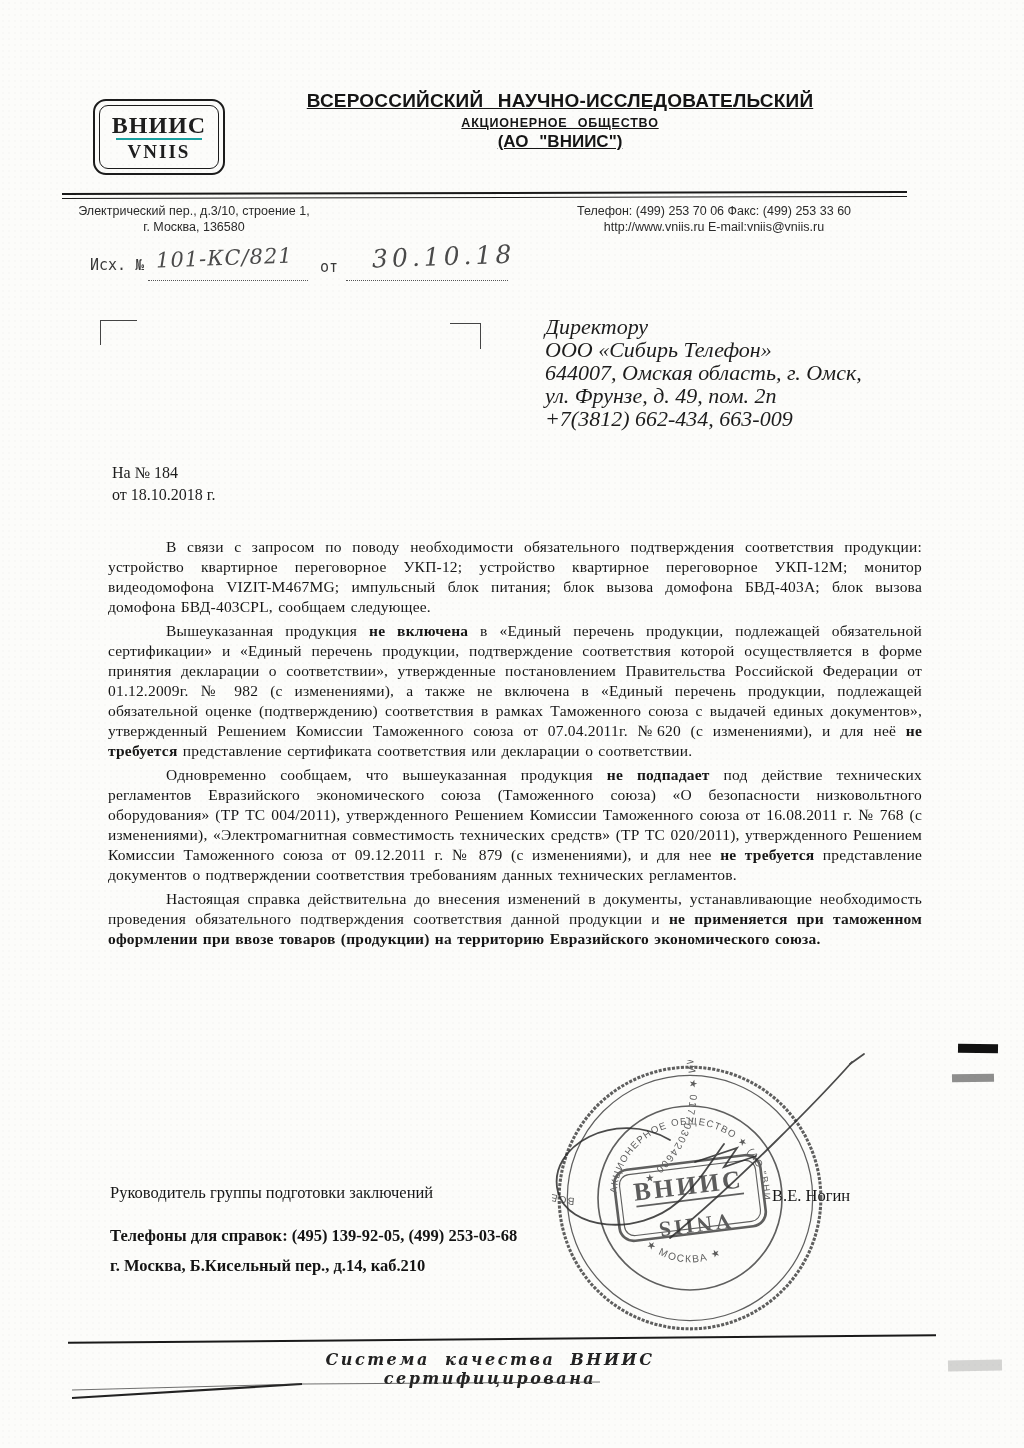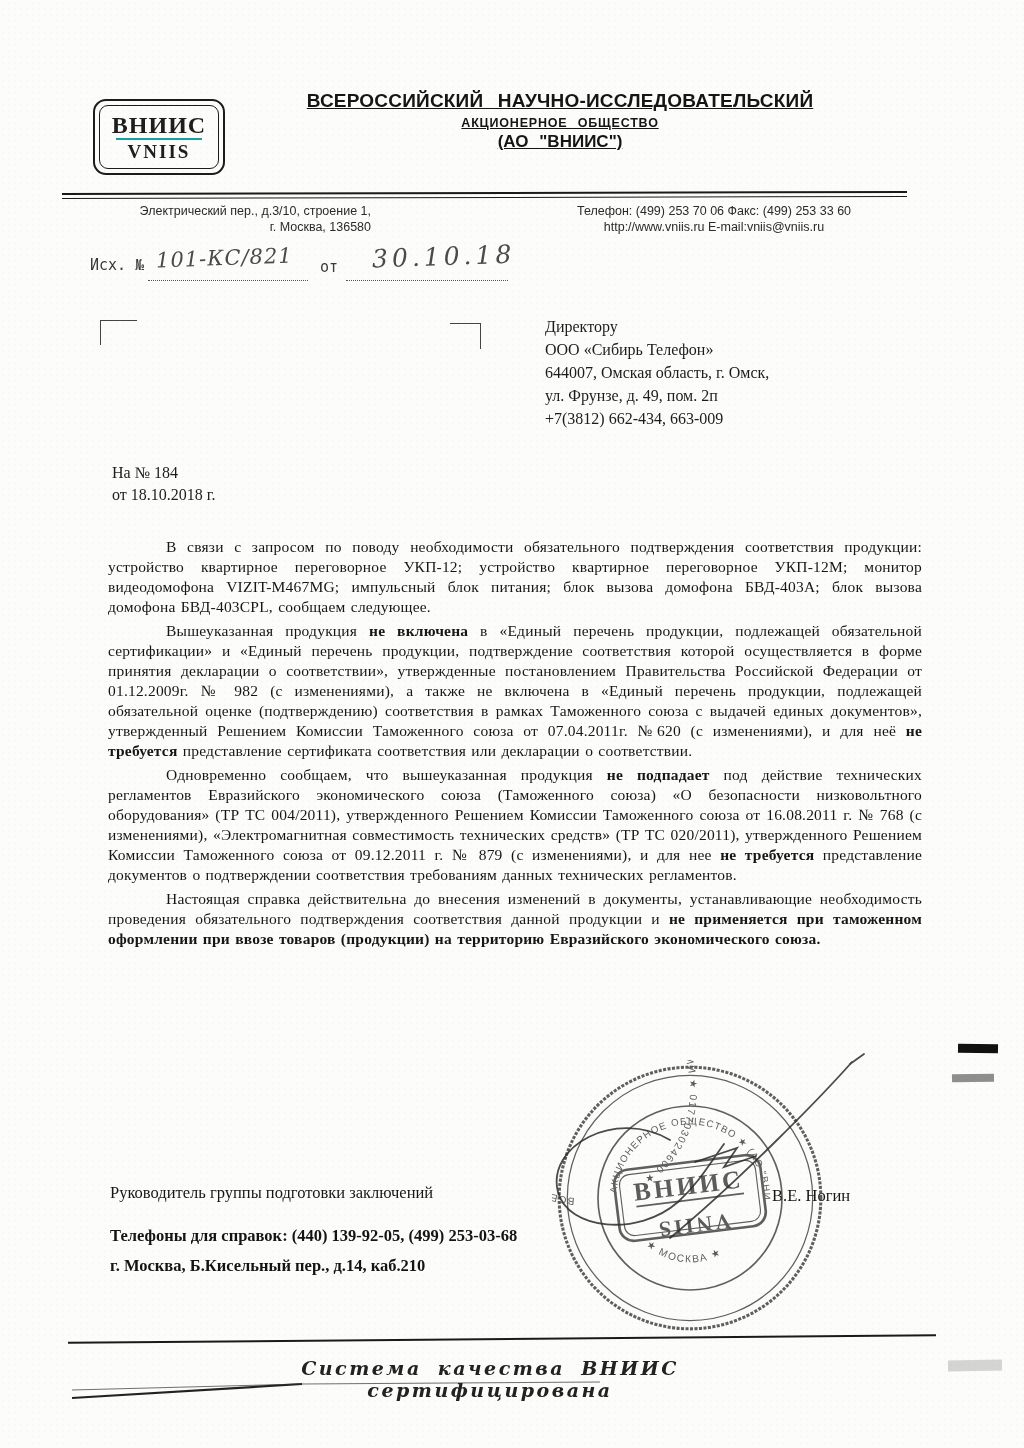--- a/index.html
+++ b/index.html
@@ -32,30 +32,30 @@
   .hdr{left:300px;top:90px;width:520px;text-align:center;font-family:"Liberation Sans",sans-serif;color:#151515;text-decoration:underline;}
   .hdr .l1{font-size:19px;font-weight:bold;word-spacing:9px;letter-spacing:0.2px;}
   .hdr .l2{font-size:19px;font-weight:bold;word-spacing:12px;margin-top:2px;}
   .hdr .l3{font-size:12.5px;font-weight:bold;word-spacing:6px;letter-spacing:0.8px;margin-top:4px;}
   .hdr .l4{font-size:17px;font-weight:bold;word-spacing:6px;margin-top:2px;}
   .hdr-rule{
     left:62px;top:192px;width:845px;height:3px;
     border-top:2.5px solid #1a1a1a;border-bottom:1.5px solid #1a1a1a;
     transform:rotate(-0.15deg);
   }
-  .addr-l{left:51px;top:203px;width:320px;text-align:right;font:12.5px "Liberation Sans",sans-serif;line-height:16px;color:#2a2a2a;}
+  .addr-l{left:34px;top:203px;width:320px;text-align:center;font:12.5px "Liberation Sans",sans-serif;line-height:16px;color:#2a2a2a;}
   .addr-r{left:528px;top:203px;width:372px;text-align:center;font:12.5px "Liberation Sans",sans-serif;line-height:16px;color:#2a2a2a;}
   
   .typed{font-family:"DejaVu Sans Mono",monospace;font-size:15px;color:#3a3a3a;}
   .hand{font-family:"DejaVu Serif",serif;font-style:italic;color:#4a4a4a;}
   .u-dot{border-bottom:1.6px dotted #555;height:1px;}
   
   .corner-l{left:100px;top:320px;width:36px;height:24px;border-left:1.5px solid #444;border-top:1.5px solid #444;}
   .corner-r{left:450px;top:323px;width:30px;height:25px;border-right:1.5px solid #444;border-top:1.5px solid #444;}
-  .recipient{left:545px;top:315px;width:350px;font-size:16px;line-height:23px;color:#1c1c1c;}
+  .recipient{left:545px;top:315px;width:350px;font-size:22px;line-height:23px;color:#1c1c1c;font-style:italic;}
   .reference{left:112px;top:462px;font-size:16px;line-height:22px;color:#1c1c1c;}
   
   .body-text{
     left:104px;top:533px;width:822px;
     font-size:15.5px;line-height:20px;text-align:justify;
     letter-spacing:0.2px;word-spacing:1.2px;color:#161616;
   }
   .body-text p{margin:4px;text-indent:58px;}
   .body-text .b{font-weight:bold;}
   
@@ -64,21 +64,21 @@
   .ph-bold{left:110px;top:1226px;font-size:16.5px;font-weight:bold;color:#141414;}
   .addr-bold{left:110px;top:1256px;font-size:16.5px;font-weight:bold;color:#141414;}
   
   .stamp{left:552px;top:1060px;width:276px;height:276px;opacity:0.82;}
   .scribble{left:520px;top:1040px;width:360px;height:230px;opacity:0.85;}
   
   .footer-rule{left:68px;top:1338px;width:868px;border-top:2px solid #1a1a1a;transform:rotate(-0.5deg);}
   .footer-text{
     left:230px;top:1350px;width:520px;text-align:center;
     font-family:"DejaVu Serif",serif;font-style:italic;font-weight:bold;
-    font-size:19px;letter-spacing:2.5px;word-spacing:7px;color:#222;margin-top:7px;
+    font-size:16px;letter-spacing:2.5px;word-spacing:7px;color:#222;
   }
   
   .art1{left:958px;top:1044px;width:40px;height:9px;background:#111;transform:rotate(1deg);}
   .art2{left:952px;top:1074px;width:42px;height:8px;background:#333;opacity:0.55;transform:rotate(-1deg);}
   .art3{left:948px;top:1360px;width:54px;height:11px;background:#777;opacity:0.3;transform:rotate(-1deg);}
   .wedge{left:70px;top:1372px;width:560px;height:34px;}
 </style>
 </head>
 <body>
 
@@ -133,21 +133,21 @@
 
   <div class="abs body-text">
     <p><span>В связи с запросом по поводу необходимости обязательного подтверждения соответствия продукции: устройство квартирное переговорное УКП-12; устройство квартирное переговорное УКП-12М; монитор видеодомофона VIZIT-M467MG; импульсный блок питания; блок вызова домофона БВД-403А;  блок вызова домофона БВД-403CPL, сообщаем следующее.</span></p>
     <p><span>Вышеуказанная продукция </span><span class="b">не включена</span><span> в «Единый перечень продукции, подлежащей обязательной сертификации» и «Единый перечень продукции, подтверждение соответствия которой осуществляется в форме принятия декларации о соответствии», утвержденные постановлением Правительства Российской Федерации от 01.12.2009г. № 982 (с изменениями), а также не включена в «Единый перечень продукции, подлежащей обязательной оценке (подтверждению) соответствия в рамках Таможенного союза с выдачей единых документов», утвержденный Решением Комиссии Таможенного союза от 07.04.2011г. №620 (с изменениями), и для неё </span><span class="b">не требуется</span><span> представление сертификата соответствия или декларации о соответствии.</span></p>
     <p><span>Одновременно сообщаем, что вышеуказанная продукция </span><span class="b">не подпадает</span><span> под действие технических регламентов Евразийского экономического союза (Таможенного союза) «О безопасности низковольтного оборудования» (ТР ТС 004/2011), утвержденного Решением Комиссии Таможенного союза от 16.08.2011 г. № 768 (с изменениями), «Электромагнитная совместимость технических средств» (ТР ТС 020/2011), утвержденного Решением Комиссии Таможенного союза от 09.12.2011 г. № 879 (с изменениями), и для нее </span><span class="b">не требуется</span><span> представление документов о подтверждении соответствия требованиям данных технических регламентов.</span></p>
     <p><span>Настоящая справка действительна до внесения изменений в документы, устанавливающие необходимость проведения обязательного подтверждения соответствия данной продукции и </span><span class="b">не применяется при таможенном оформлении при ввозе товаров (продукции) на территорию Евразийского экономического союза.</span></p>
   </div>
 
   <div class="abs sig-pos">Руководитель группы подготовки заключений</div>
   <div class="abs sig-name">В.Е. Ногин</div>
-  <div class="abs ph-bold">Телефоны для справок: (440) 139-92-05, (499) 253-03-68</div>
+  <div class="abs ph-bold">Телефоны для справок: (495) 139-92-05, (499) 253-03-68</div>
   <div class="abs addr-bold">г. Москва, Б.Кисельный пер., д.14, каб.210</div>
 
   <svg class="abs stamp" viewBox="0 0 270 270">
     <defs>
       <path id="ringOuter" d="M 29 135 a 106 106 0 1 1 0.02 0" fill="none"></path>
       <path id="ringInnerTop" d="M 63 135 A 72 72 0 1 1 207 135" fill="none"></path>
       <path id="ringInnerBottom" d="M 72 135 A 63 63 0 0 0 198 135" fill="none"></path>
     </defs>
     <g stroke="#3d3d3d" fill="none">
       <circle cx="135" cy="135" r="128" stroke-width="3" stroke-dasharray="3 1.4"></circle>

